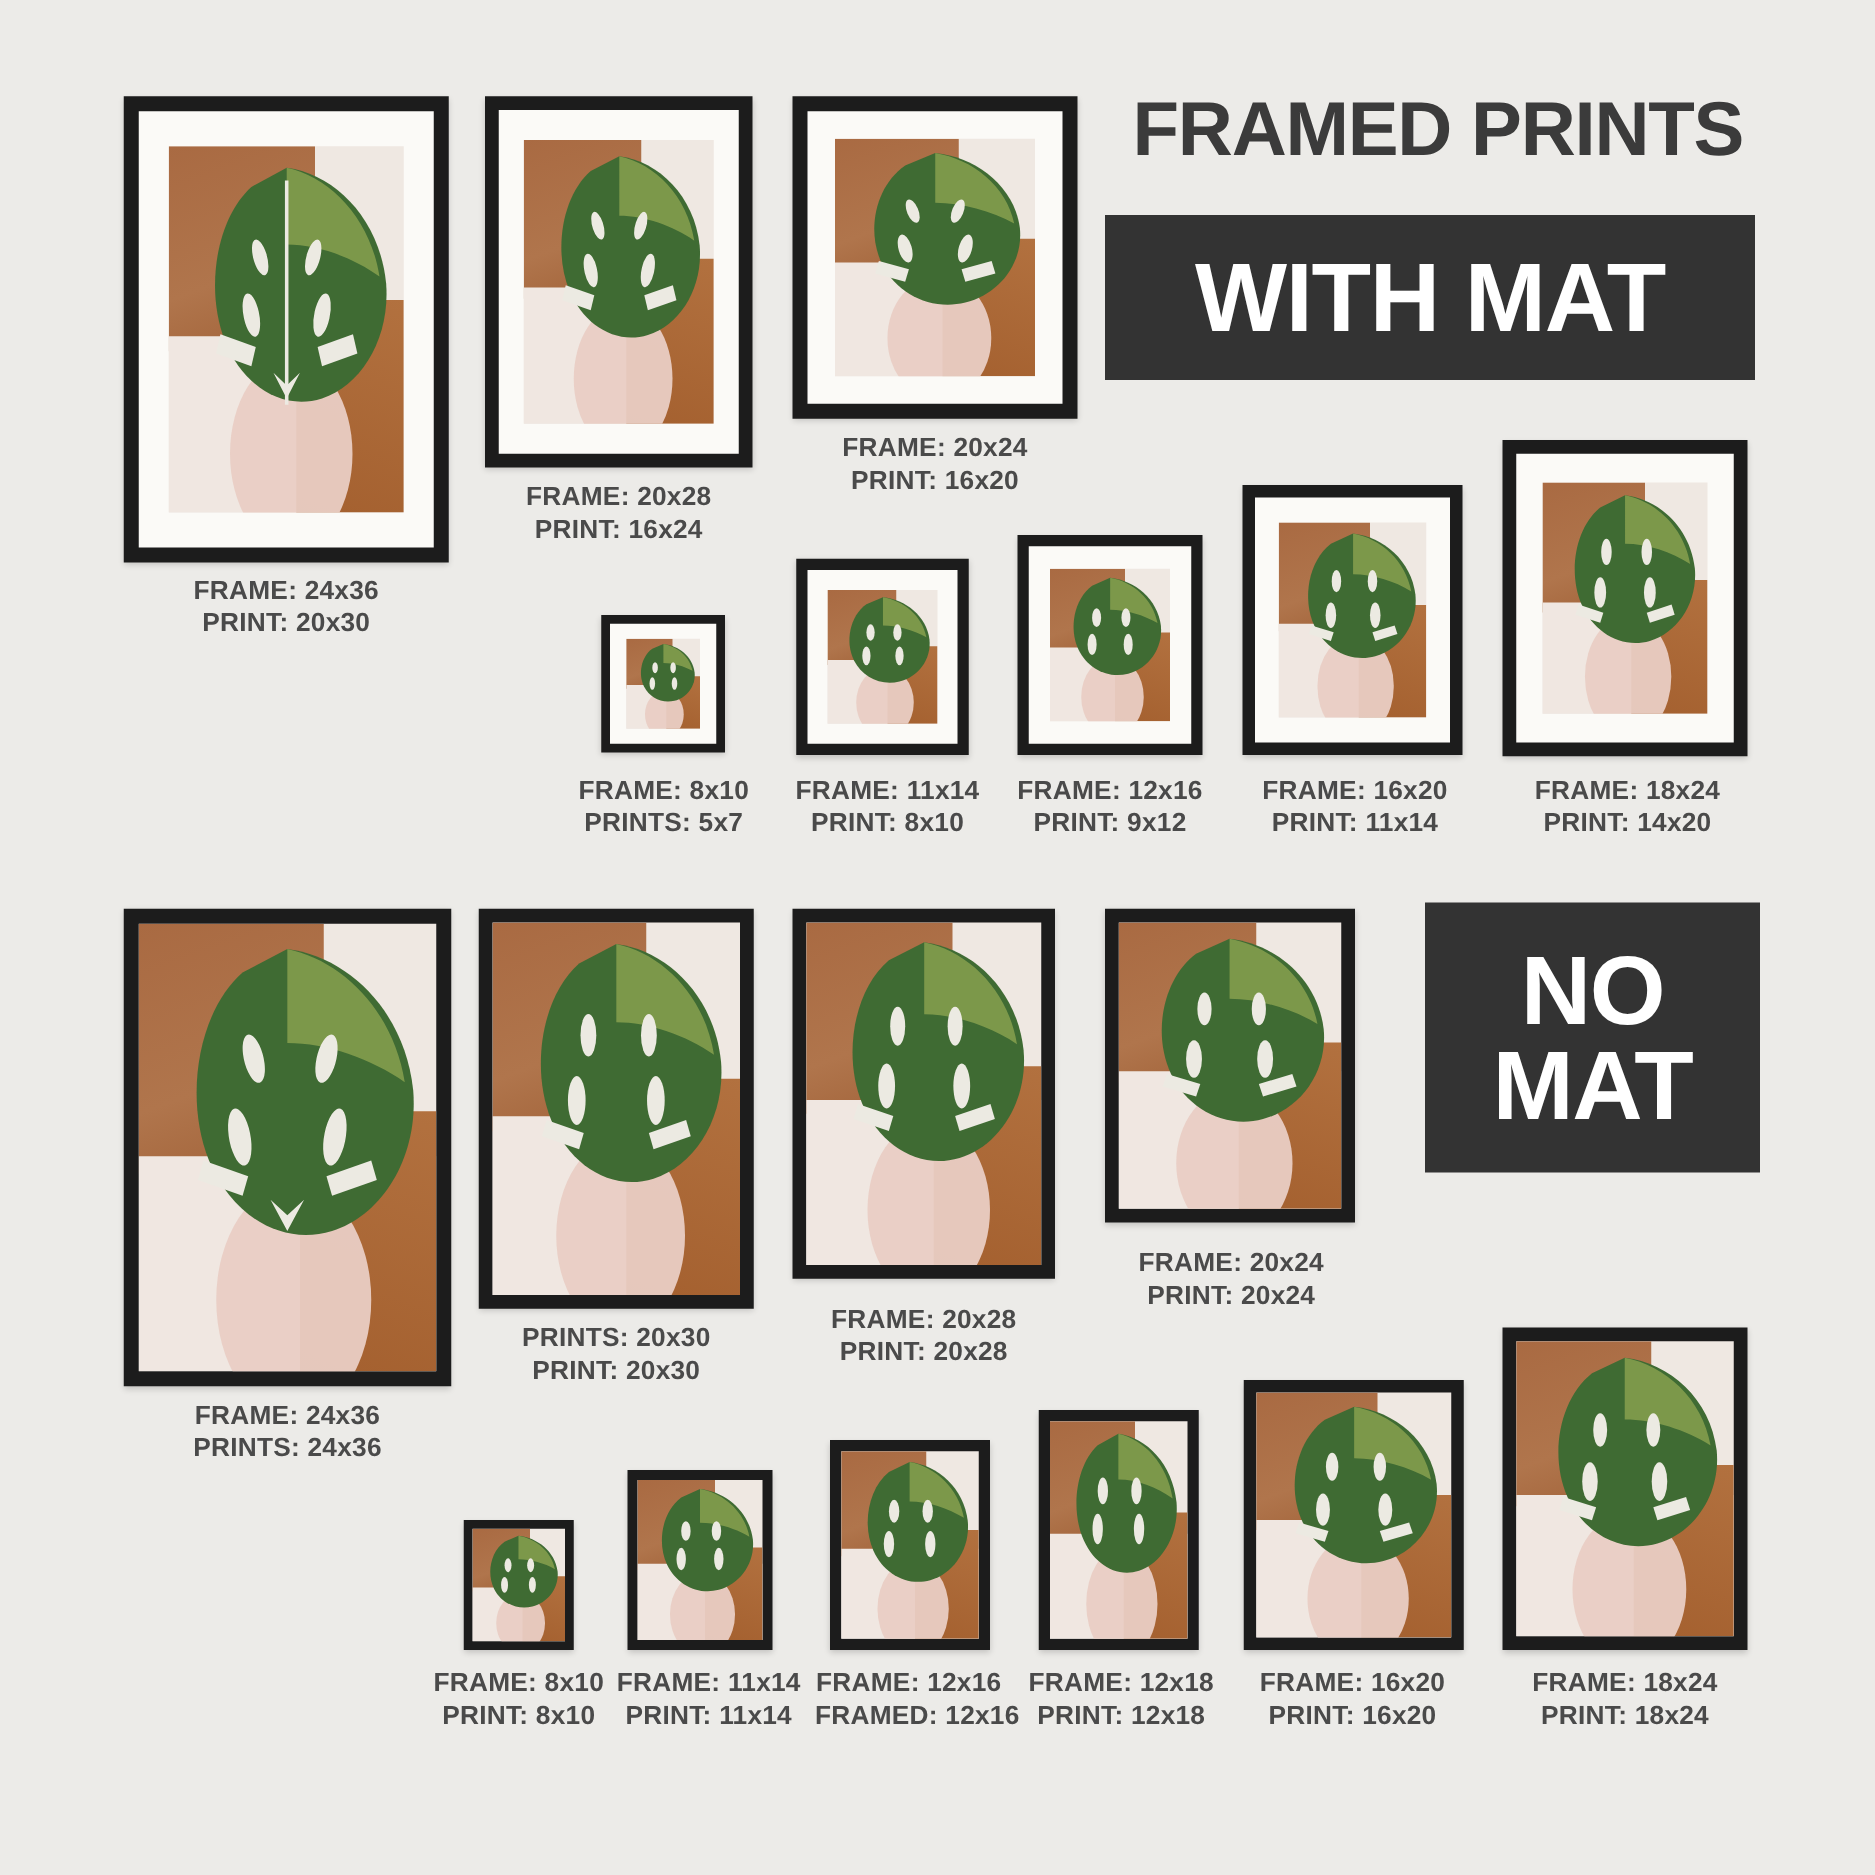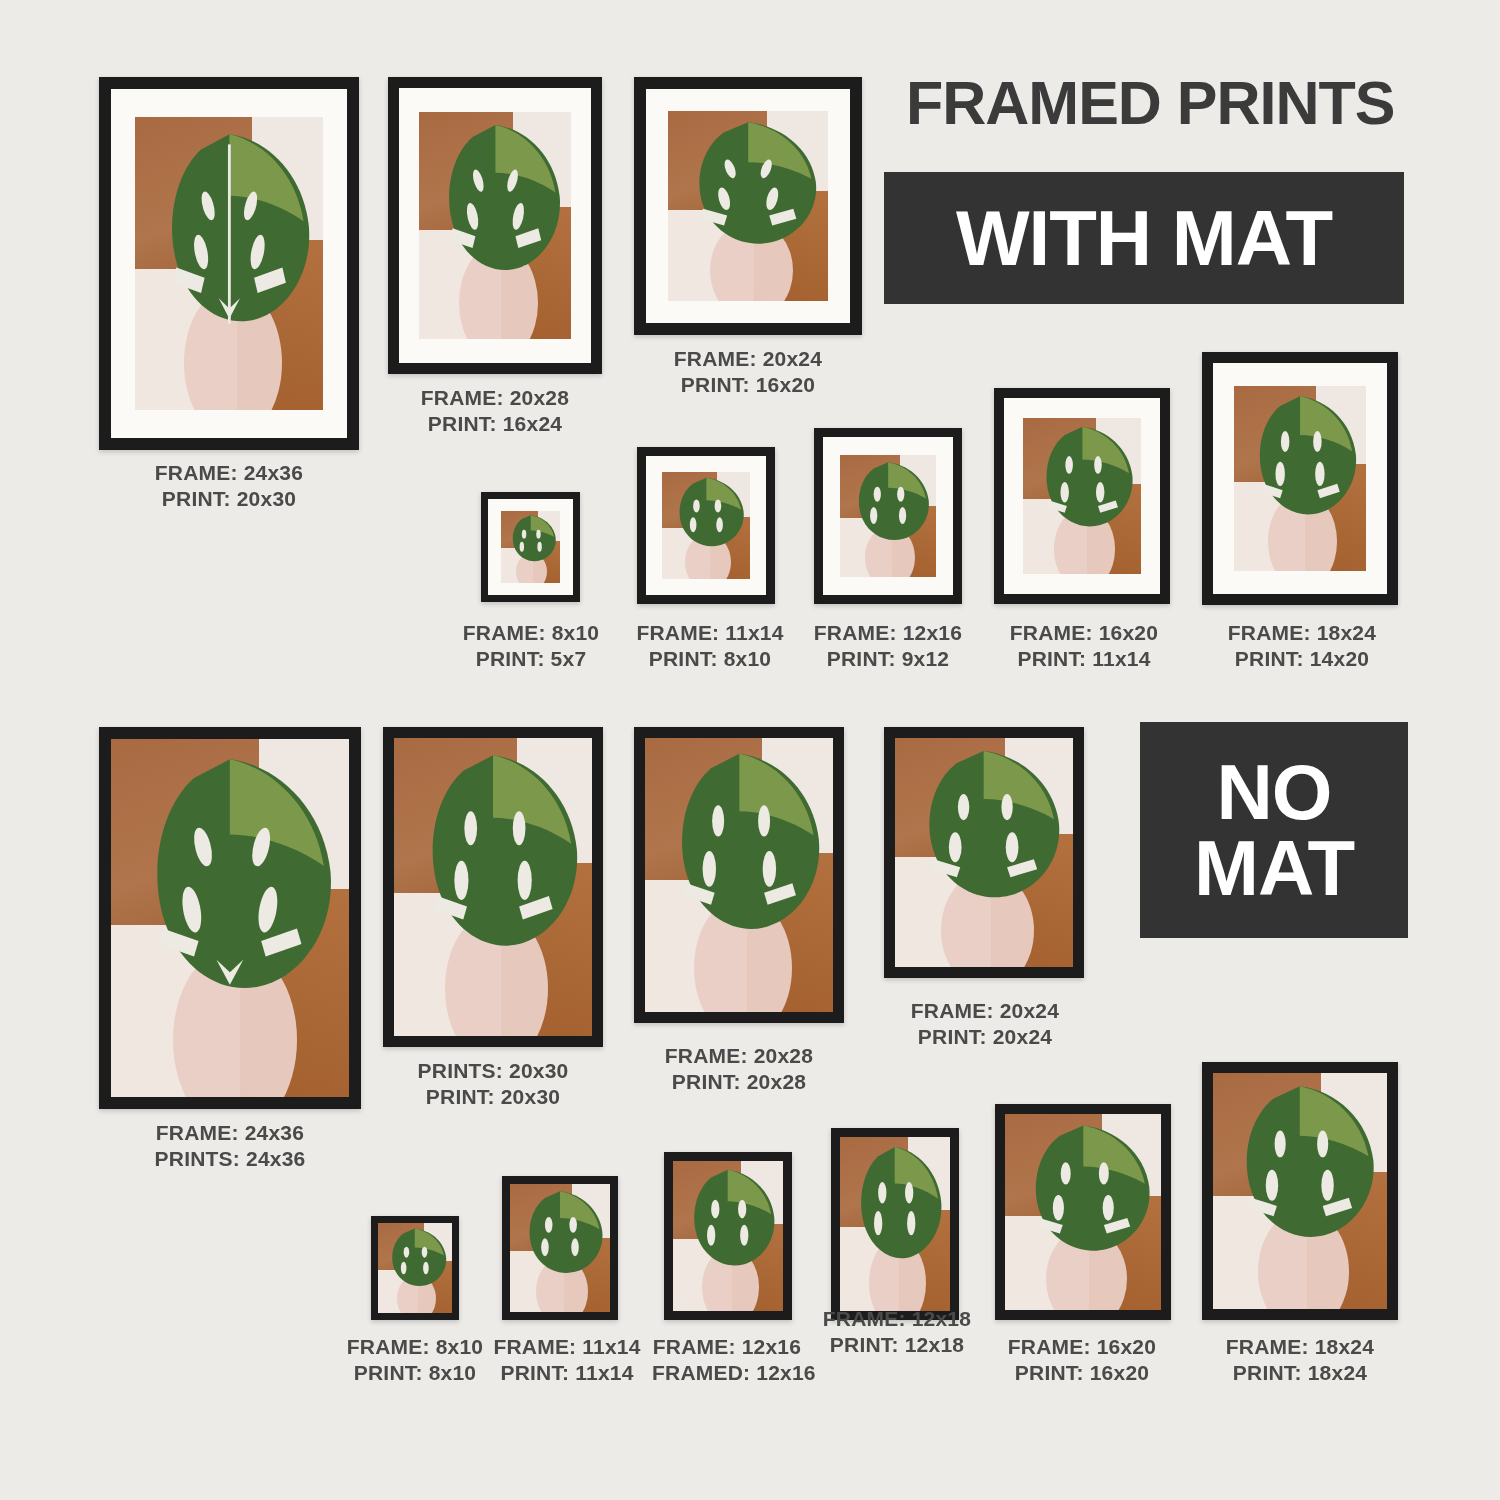--- a/index.html
+++ b/index.html
@@ -255,21 +255,21 @@
               <ellipse cx="34" cy="52" rx="4" ry="8"></ellipse>
               <ellipse cx="66" cy="52" rx="4" ry="8"></ellipse>
             </g>
           </svg>
         </div>
       </div>
     </div>
   </div>
   <div class="label" style="left:460px; top:620px; width:142px; font-size:21px;">
     <span class="l1">FRAME: 8x10</span>
-    <span class="l2">PRINT: 5x7</span>
+    <span class="l2">PRINTS: 5x7</span>
   </div>
 
   <div class="frame" style="left:637px; top:447px; width:138px; height:157px;">
     <div class="mat" style="left:9px; top:9px; right:9px; bottom:9px;">
       <div class="art" style="left:16px; top:16px; right:16px; bottom:16px;">
         <div class="bg-ochre"></div>
           <div class="bg-cream"></div>
         <div class="bg-rust-low"></div>
           <div class="bg-circle"></div>
         <div class="leaf">
@@ -574,21 +574,21 @@
           <g fill="#eceae2">
             <ellipse cx="38" cy="32" rx="4" ry="7"></ellipse>
             <ellipse cx="64" cy="32" rx="4" ry="7"></ellipse>
             <ellipse cx="34" cy="52" rx="4" ry="8"></ellipse>
             <ellipse cx="66" cy="52" rx="4" ry="8"></ellipse>
           </g>
         </svg>
       </div>
     </div>
   </div>
-  <div class="label" style="left:822px; top:1306px; width:150px; font-size:21px;">
+  <div class="label" style="left:822px; top:1334px; width:150px; font-size:21px;">
     <span class="l1">FRAME: 12x18</span>
     <span class="l2">PRINT: 12x18</span>
   </div>
 
   <div class="frame" style="left:995px; top:1104px; width:176px; height:216px;">
     <div class="art" style="left:10px; top:10px; right:10px; bottom:10px;">
       <div class="bg-ochre"></div>
         <div class="bg-cream"></div>
       <div class="bg-rust-low"></div>
         <div class="bg-circle"></div>

